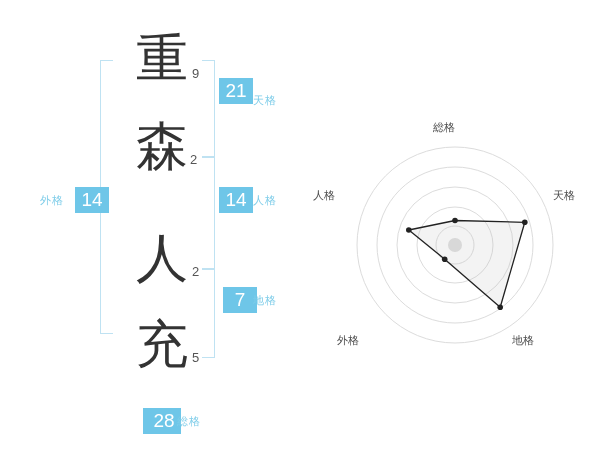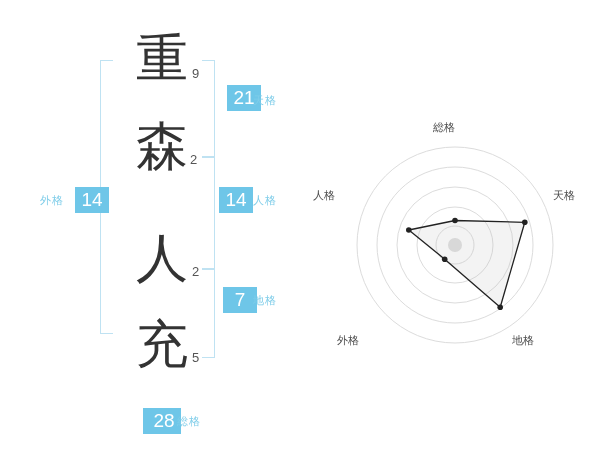--- a/index.html
+++ b/index.html
@@ -111,21 +111,21 @@
 
     <div class="kanji" style="left:130px; top:120px;">森</div>
     <div class="kanji-strokes" style="left:190px; top:152px;">2</div>
 
     <div class="kanji" style="left:130px; top:232px;">人</div>
     <div class="kanji-strokes" style="left:192px; top:264px;">2</div>
 
     <div class="kanji" style="left:130px; top:318px;">充</div>
     <div class="kanji-strokes" style="left:192px; top:350px;">5</div>
 
-    <div class="badge" style="left:219px; top:85px;margin-left:8px;">21</div>
+    <div class="badge" style="left:219px; top:78px;">21</div>
     <div class="badge-label" style="left:253px; top:93px;">天格</div>
 
     <div class="badge" style="left:219px; top:187px;">14</div>
     <div class="badge-label" style="left:253px; top:193px;">人格</div>
 
     <div class="badge" style="left:223px; top:287px;">7</div>
     <div class="badge-label" style="left:253px; top:293px;">地格</div>
 
     <div class="badge" style="left:143px; top:408px;padding-left:8px;">28</div>
     <div class="badge-label" style="left:177px; top:414px;">総格</div>

